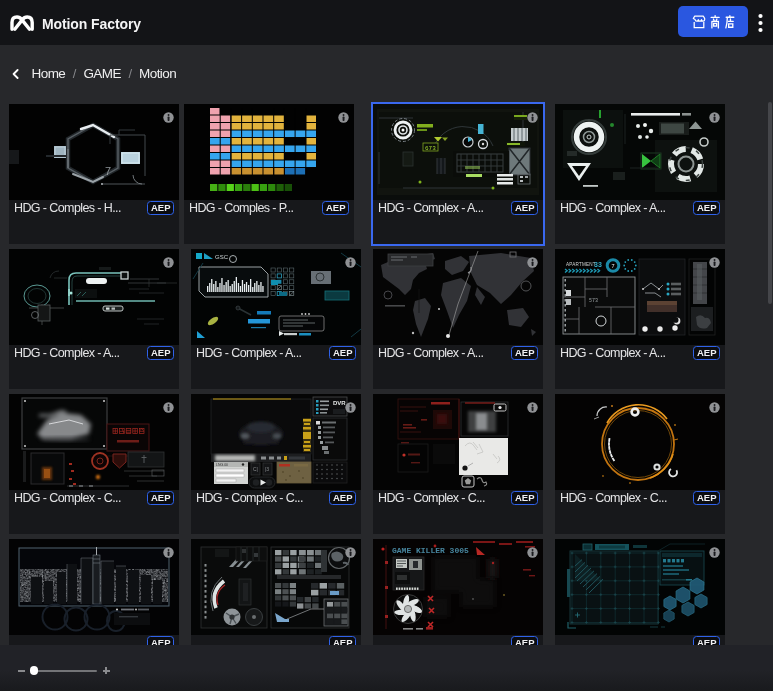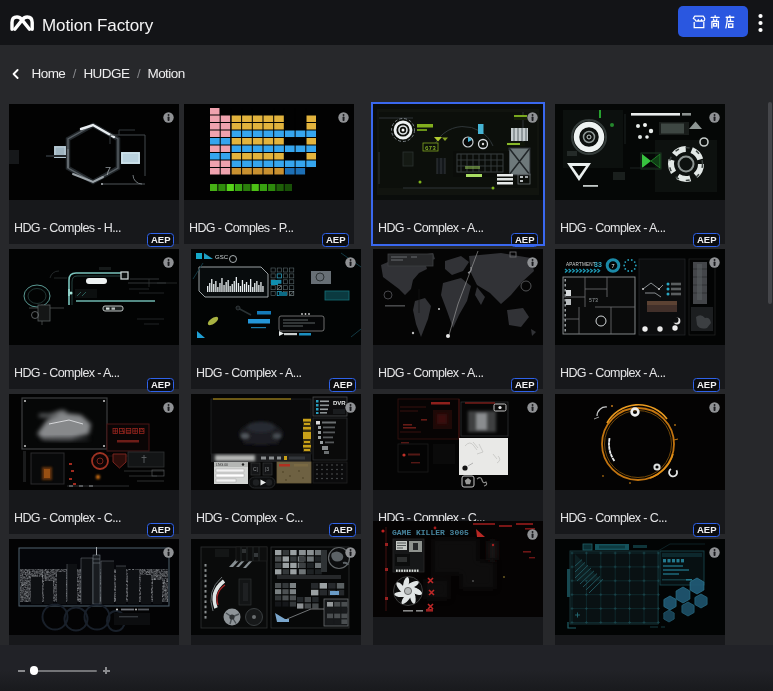--- a/index.html
+++ b/index.html
@@ -1,50 +1,50 @@
 <!DOCTYPE html>
 <html><head><meta charset="utf-8">
 <style>
 *{margin:0;padding:0;box-sizing:border-box}
 html,body{width:773px;height:691px;overflow:hidden;background:#27282b;font-family:"Liberation Sans",sans-serif}
 .topbar{position:absolute;left:0;top:0;width:773px;height:45px;background:#131417}
 .logo{position:absolute;left:10px;top:15px}
-.brand{position:absolute;left:42px;top:15.5px;font-size:17px;font-weight:normal;color:#f4f4f5;letter-spacing:-0.1px}
+.brand{position:absolute;left:42px;top:15.5px;font-size:14px;font-weight:bold;color:#f4f4f5;letter-spacing:-0.1px}
 .storebtn{position:absolute;left:678px;top:6px;width:70px;height:31px;background:#2a57e0;border-radius:5px;display:flex;align-items:center;justify-content:center;gap:4px}
 .dots{position:absolute;left:758px;top:12px}
 .crumb{position:absolute;left:0;top:45px;width:773px;height:44px;color:#ededee;font-size:13.5px;letter-spacing:-0.55px}
 .crumb .in{position:absolute;left:12px;display:flex;align-items:center;gap:7.5px;top:21px}
 .crumb .sl{color:#85868a;font-size:13px}
 .crumb .chev{margin-right:5px;display:block}
 .card{position:absolute;width:170px;height:140px;background:#17181b}
 .card.sel{outline:2px solid #3a68ef;outline-offset:0px}
 .thumb{position:relative;width:170px;height:96px;background:#000}
 .thumb svg{display:block}
 .info{position:absolute;top:8px;right:5.5px}
-.trow{display:flex;align-items:flex-start;justify-content:space-between;padding:21px 5px 0 5px}
+.trow{display:flex;align-items:flex-start;justify-content:space-between;padding:1px 5px 0 5px}
 .ttl{color:#e4e4e6;font-size:12.5px;letter-spacing:-0.6px;white-space:nowrap}
 .last .ttl{visibility:hidden}
-.badge{flex:none;margin-top:12px;border:1.5px solid #2f62ea;border-radius:3.5px;background:#0b0c10;color:#f0f0f2;font-size:9.5px;font-weight:bold;padding:1px 2.5px;line-height:9px;height:13.5px;display:flex;align-items:center;letter-spacing:0px}
+.badge{flex:none;margin-top:0;border:1.5px solid #2f62ea;border-radius:3.5px;background:#0b0c10;color:#f0f0f2;font-size:9.5px;font-weight:bold;padding:1px 2.5px;line-height:9px;height:13.5px;display:flex;align-items:center;letter-spacing:0px}
 .bottombar{position:absolute;left:0;top:645px;width:773px;height:46px;background:linear-gradient(#212227 55%,#191a1d)}
 .scrollthumb{position:absolute;left:768px;top:102px;width:4px;height:202px;background:#45464a;border-radius:2px}
 .minus{position:absolute;left:17.5px;top:669.5px;width:7px;height:2px;background:#8a8b8e}
 .track{position:absolute;left:33px;top:669.6px;width:64px;height:2px;background:#737477;border-radius:2px}
 .knob{position:absolute;left:29.5px;top:666.4px;width:8.4px;height:8.4px;border-radius:50%;background:#fff}
 .plus1{position:absolute;left:102.5px;top:669.5px;width:7px;height:2px;background:#8a8b8e}
 .plus2{position:absolute;left:105px;top:667px;width:2px;height:7px;background:#8a8b8e}
 </style></head>
 <body>
 <div class="crumb">
     <div class="in">
       <svg class="chev" width="7" height="10" viewBox="0 0 7 10">
         <path d="M5.6,1 L1.6,5 5.6,9" fill="none" stroke="#fff" stroke-width="1.8" stroke-linecap="round" stroke-linejoin="round"></path>
       </svg>
       <span>Home</span>
       <span class="sl">/</span>
-      <span>HUDGE</span>
+      <span>GAME</span>
       <span class="sl">/</span>
       <span>Motion</span>
     </div>
   </div>
 <div class="card" style="left:9px;top:104px">
 <div class="thumb">
       <svg width="170" height="96" viewBox="0 0 170 96">
 <rect width="170" height="96" fill="#020202"></rect>
 <path d="M84,21 109,35 109,64 84,78 59,64 59,35 Z" fill="none" stroke="#23282c" stroke-width="4.5"></path>
 <path d="M84,21 109,35 109,64 84,78 59,64 59,35 Z" fill="none" stroke="#585f64" stroke-width="1.4"></path>
@@ -974,21 +974,21 @@
         <circle cx="5.5" cy="5.5" r="5.2" fill="#8f9194"></circle>
         <rect x="4.6" y="2.1" width="1.9" height="1.9" rx="0.9" fill="#1a1b1e"></rect>
         <rect x="4.6" y="4.5" width="1.9" height="4.4" rx="0.7" fill="#1a1b1e"></rect>
       </svg>
     </div>
 <div class="trow">
       <span class="ttl">HDG - Complex - D...</span>
       <span class="badge">AEP</span>
     </div>
 </div>
-<div class="card last" style="left:373px;top:521px">
+<div class="card last" style="left:373px;top:539px">
 <div class="thumb">
       <svg width="170" height="96" viewBox="0 0 170 96">
 <defs>
           <filter id="bl5" x="-40%" y="-40%" width="180%" height="180%">
             <feGaussianBlur stdDeviation="3"></feGaussianBlur>
           </filter>
         </defs>
 <rect width="170" height="96" fill="#050303"></rect>
 <g filter="url(#bl5)" opacity="0.55">
           <rect x="60" y="18" width="45" height="35" fill="#191919"></rect>

